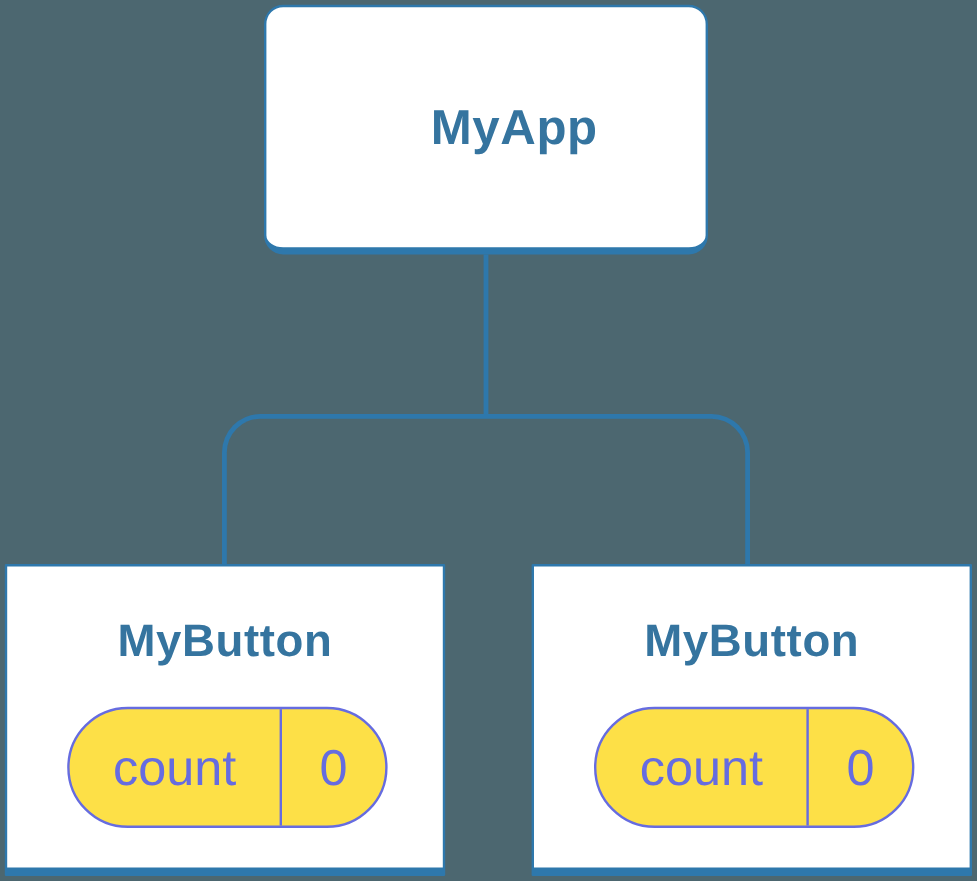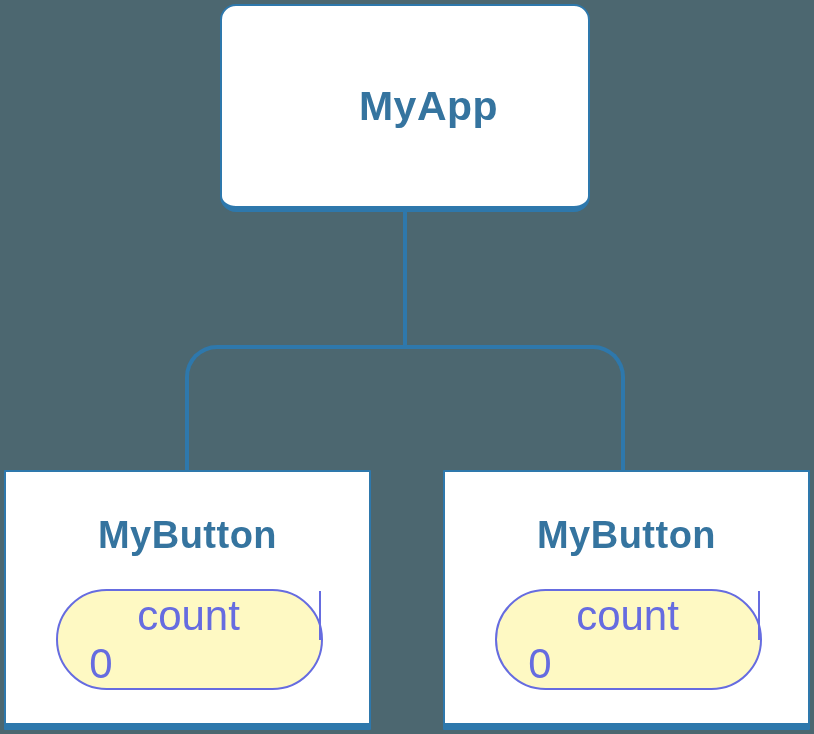--- a/index.html
+++ b/index.html
@@ -88,22 +88,21 @@
     box-sizing: border-box;
     top: 117px;
     left: 50px;
     width: 267px;
     height: 101px;
     border: 2px solid #666CE0;
     border-radius: 999px;
     display: flex;
     align-items: stretch;
     color: #666CE0;
-    background: #fef9c3;
-    flex-direction: column;
+    background: #fde047;
   }
   .state-key {
     flex: 1;
     display: flex;
     align-items: center;
     justify-content: center;
     font-size: 42px;
     border-right: 2px solid #666CE0;
   }
   .state-value {

